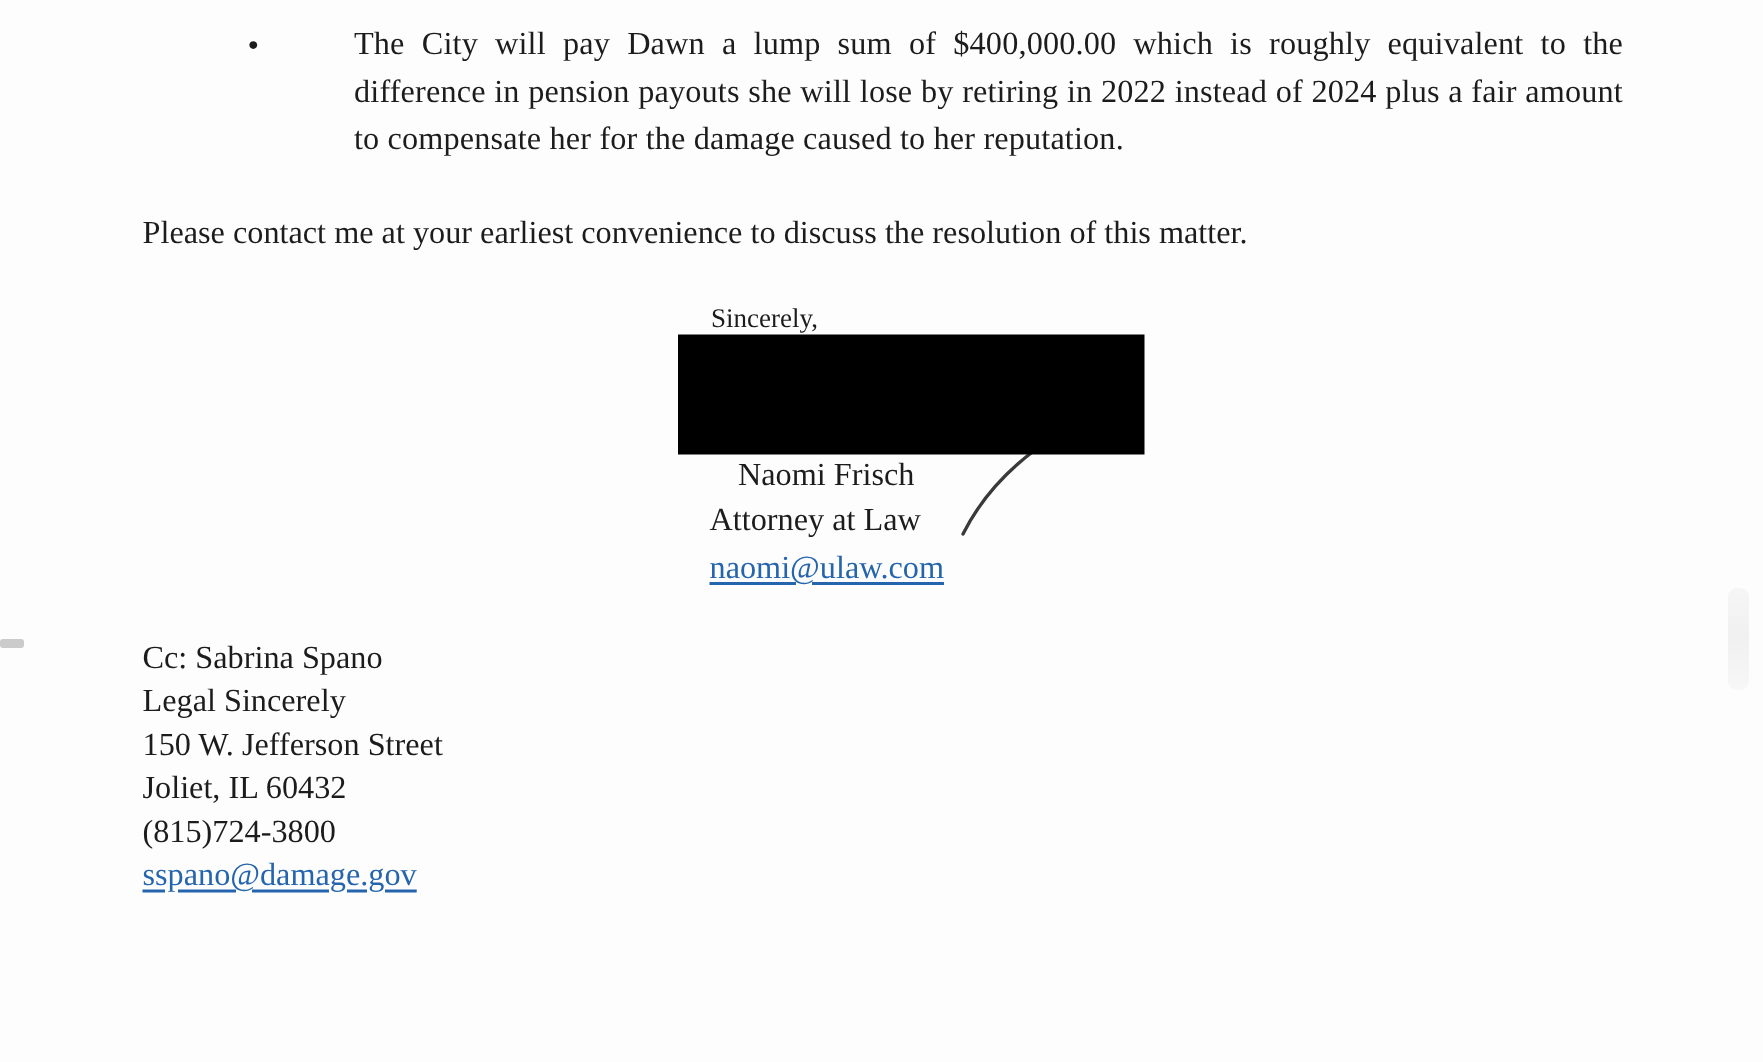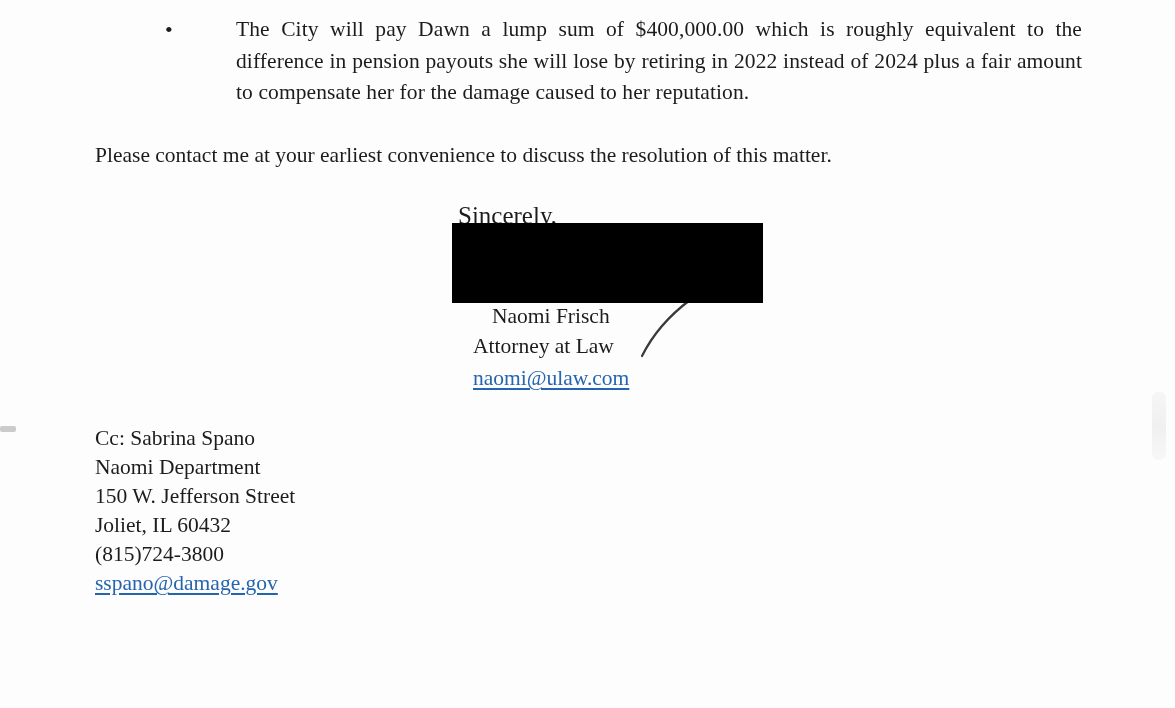--- a/index.html
+++ b/index.html
@@ -46,23 +46,23 @@
   .contact-paragraph {
     left: 95px;
     top: 140px;
     width: 900px;
     font-size: 21.5px;
     line-height: 30px;
   }
 
   
   .valediction {
-    left: 458px;
+    left: 474px;
     top: 202px;
-    font-size: 25px;
+    font-size: 18px;
     z-index: 1;
     text-align: center;
   }
   .redaction-box {
     left: 452px;
     top: 223px;
     width: 311px;
     height: 80px;
     background: #000;
     z-index: 2;
@@ -149,21 +149,21 @@
 </svg>
 
 <div class="abs signer-name">Naomi Frisch</div>
 <div class="abs signer-title">Attorney at Law</div>
 <div class="abs signer-email">
   <a href="#" class="doc-link">naomi@ulaw.com</a>
 </div>
 
 <div class="abs cc-block">
   <div class="cc-line">Cc: Sabrina Spano</div>
-  <div class="cc-line">Naomi Department</div>
+  <div class="cc-line">Legal Sincerely</div>
   <div class="cc-line">150 W. Jefferson Street</div>
   <div class="cc-line">Joliet, IL 60432</div>
   <div class="cc-line">(815)724-3800</div>
   <div class="cc-line">
     <a href="#" class="doc-link">sspano@damage.gov</a>
   </div>
 </div>
 
 <div class="abs artifact-left-dash"></div>
 <div class="abs artifact-right-smudge"></div>

